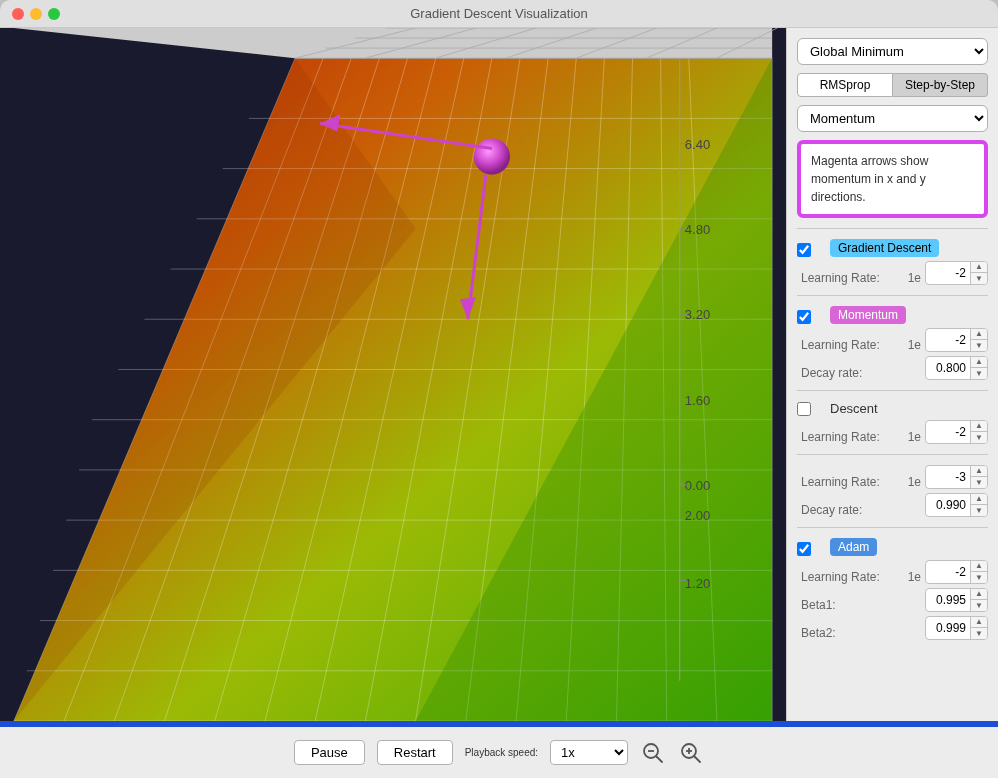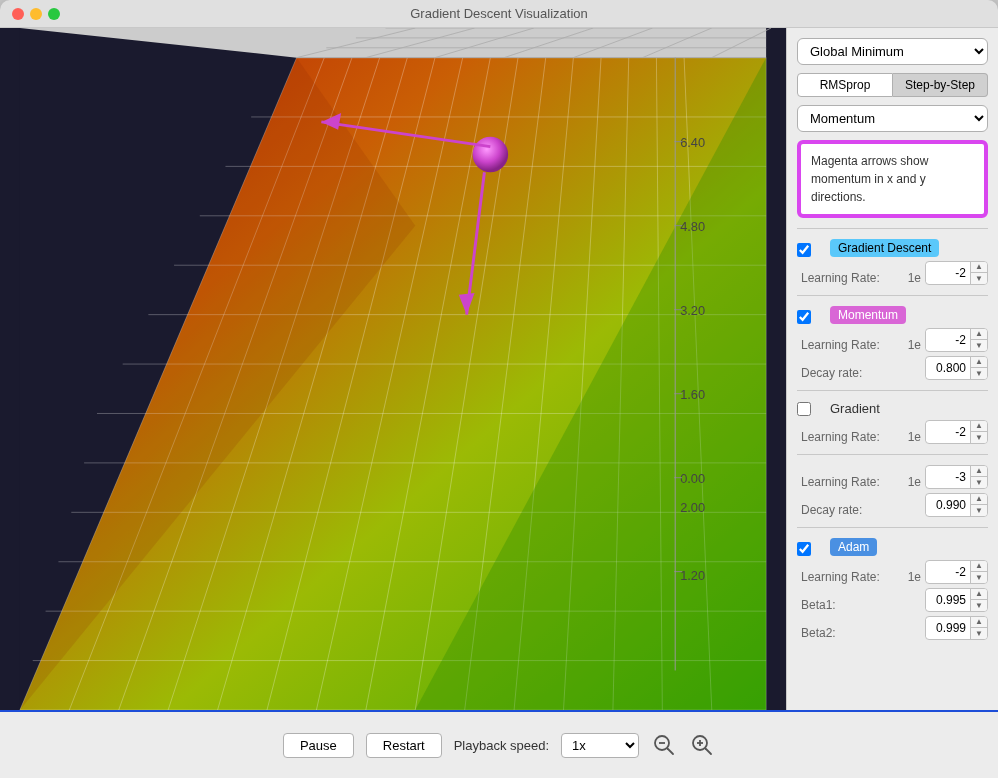--- a/index.html
+++ b/index.html
@@ -62,43 +62,43 @@
     
     .viz-area {
       flex: 1;
       position: relative;
       overflow: hidden;
       background: #1a1a2e;
     }
 
     
     .bottom-bar {
-      height: 68px;
+      height: 57px;
       background: #ececec;
-      border-top: 2px solid #1d4ed8;
+      border-top: 6px solid #1d4ed8;
       display: flex;
       align-items: center;
       justify-content: center;
       gap: 12px;
       flex-shrink: 0;
     }
 
     .ctrl-btn {
       background: white;
       border: 1px solid #b0b0b0;
       border-radius: 4px;
       padding: 4px 16px;
       font-size: 13px;
       cursor: pointer;
       min-width: 70px;
       text-align: center;
     }
 
     .playback-label {
-      font-size: 13px;
+      font-size: 10px;
       color: #333;
     }
 
     .speed-select {
       border: 1px solid #b0b0b0;
       border-radius: 4px;
       padding: 3px 18px 3px 6px;
       font-size: 13px;
       background: white;
       appearance: auto;
@@ -473,21 +473,21 @@
             </div>
           </div>
         </div>
       </div>
 
       <div class="divider"></div>
 
       <div class="algo-section">
         <div class="algo-header">
           <input type="checkbox" class="algo-checkbox" style="">
-          <span class="algo-label-text">Gradient</span>
+          <span class="algo-label-text">Descent</span>
         </div>
         <div class="param-row">
           <span class="param-label">Learning Rate:</span>
           <span class="param-prefix">1e</span>
           <div class="param-input-wrap">
             <input class="param-input" type="text" value="-2" style="">
             <div class="param-stepper">
               <button class="step-up">▲</button>
               <button class="step-down">▼</button>
             </div>

